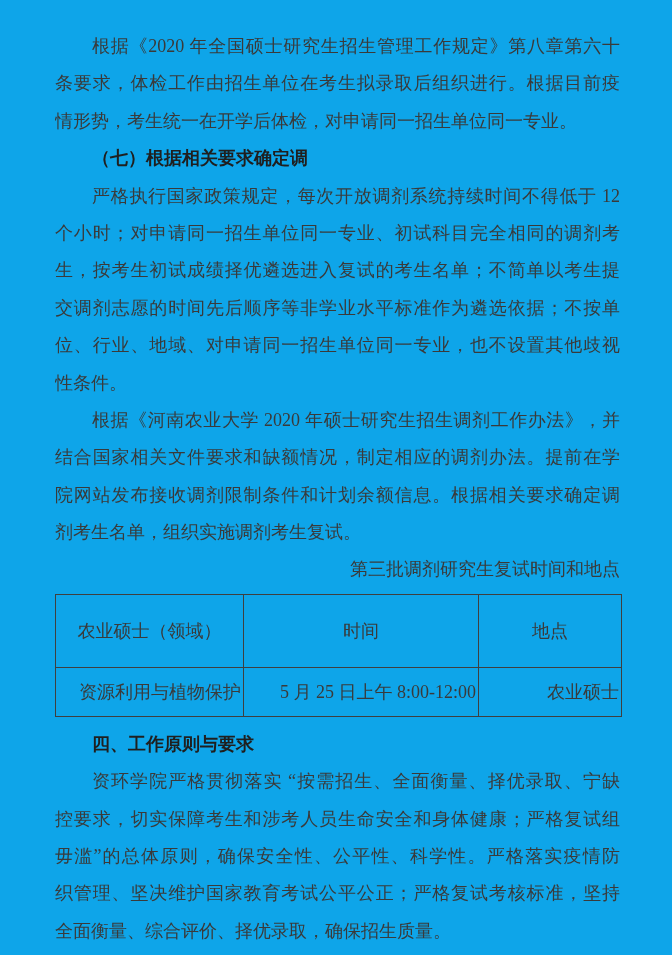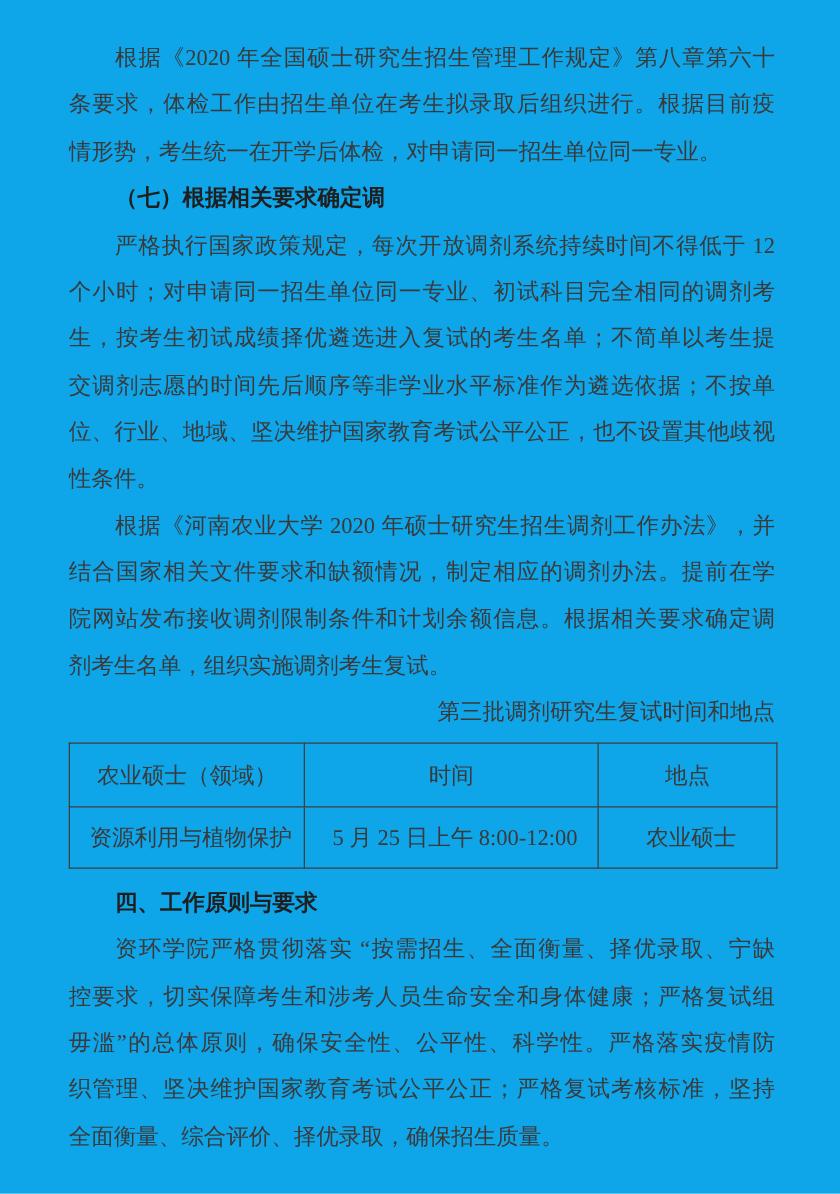--- a/index.html
+++ b/index.html
@@ -58,22 +58,22 @@
   }
   table.schedule th, table.schedule td {
     border: 1.5px solid #3f3f3f;
     height: 48px;
     font-weight: normal;
     font-size: 18px;
     color: #3a3a3a;
     overflow: hidden;
     white-space: nowrap;
   }
-  table.schedule th { text-align: center; padding: 1px 2px; }
-  table.schedule td { text-align: center; padding: 0 2px 0 8px; }
+  table.schedule th { text-align: center; padding: 12px 2px; }
+  table.schedule td { text-align: right; padding: 0 2px 0 8px; }
   .col-field { width: 188px; }
   .col-time  { width: 235px; }
   .col-place { width: 143px; }
 </style>
 </head>
 <body>
 
 <div class="page">
 
   <div class="para">
@@ -82,21 +82,21 @@
     <div class="line last">情形势，考生统一在开学后体检，对申请同一招生单位同一专业。</div>
   </div>
 
   <div class="heading">（七）根据相关要求确定调</div>
 
   <div class="para">
     <div class="line indent">严格执行国家政策规定，每次开放调剂系统持续时间不得低于 12</div>
     <div class="line">个小时；对申请同一招生单位同一专业、初试科目完全相同的调剂考</div>
     <div class="line">生，按考生初试成绩择优遴选进入复试的考生名单；不简单以考生提</div>
     <div class="line">交调剂志愿的时间先后顺序等非学业水平标准作为遴选依据；不按单</div>
-    <div class="line">位、行业、地域、坚决维护国家教育考试公平公正，也不设置其他歧视</div>
+    <div class="line">位、行业、地域、对申请同一招生单位同一专业，也不设置其他歧视</div>
     <div class="line last">性条件。</div>
   </div>
 
   <div class="para">
     <div class="line indent">根据《河南农业大学 2020 年硕士研究生招生调剂工作办法》，并</div>
     <div class="line">结合国家相关文件要求和缺额情况，制定相应的调剂办法。提前在学</div>
     <div class="line">院网站发布接收调剂限制条件和计划余额信息。根据相关要求确定调</div>
     <div class="line last">剂考生名单，组织实施调剂考生复试。</div>
   </div>
 

